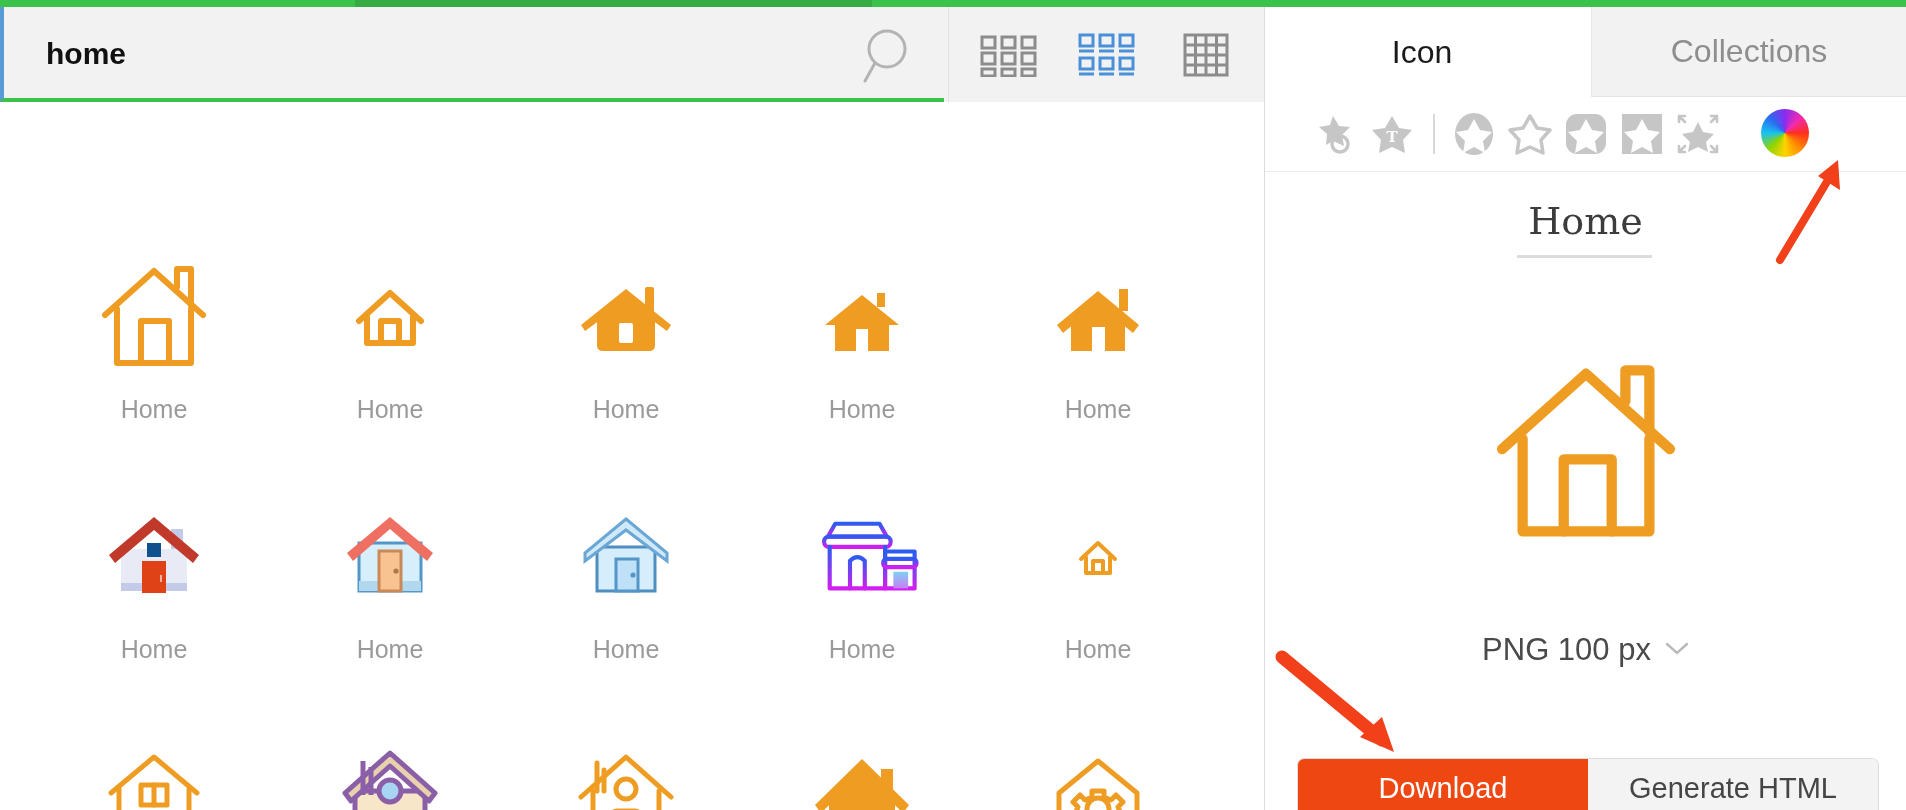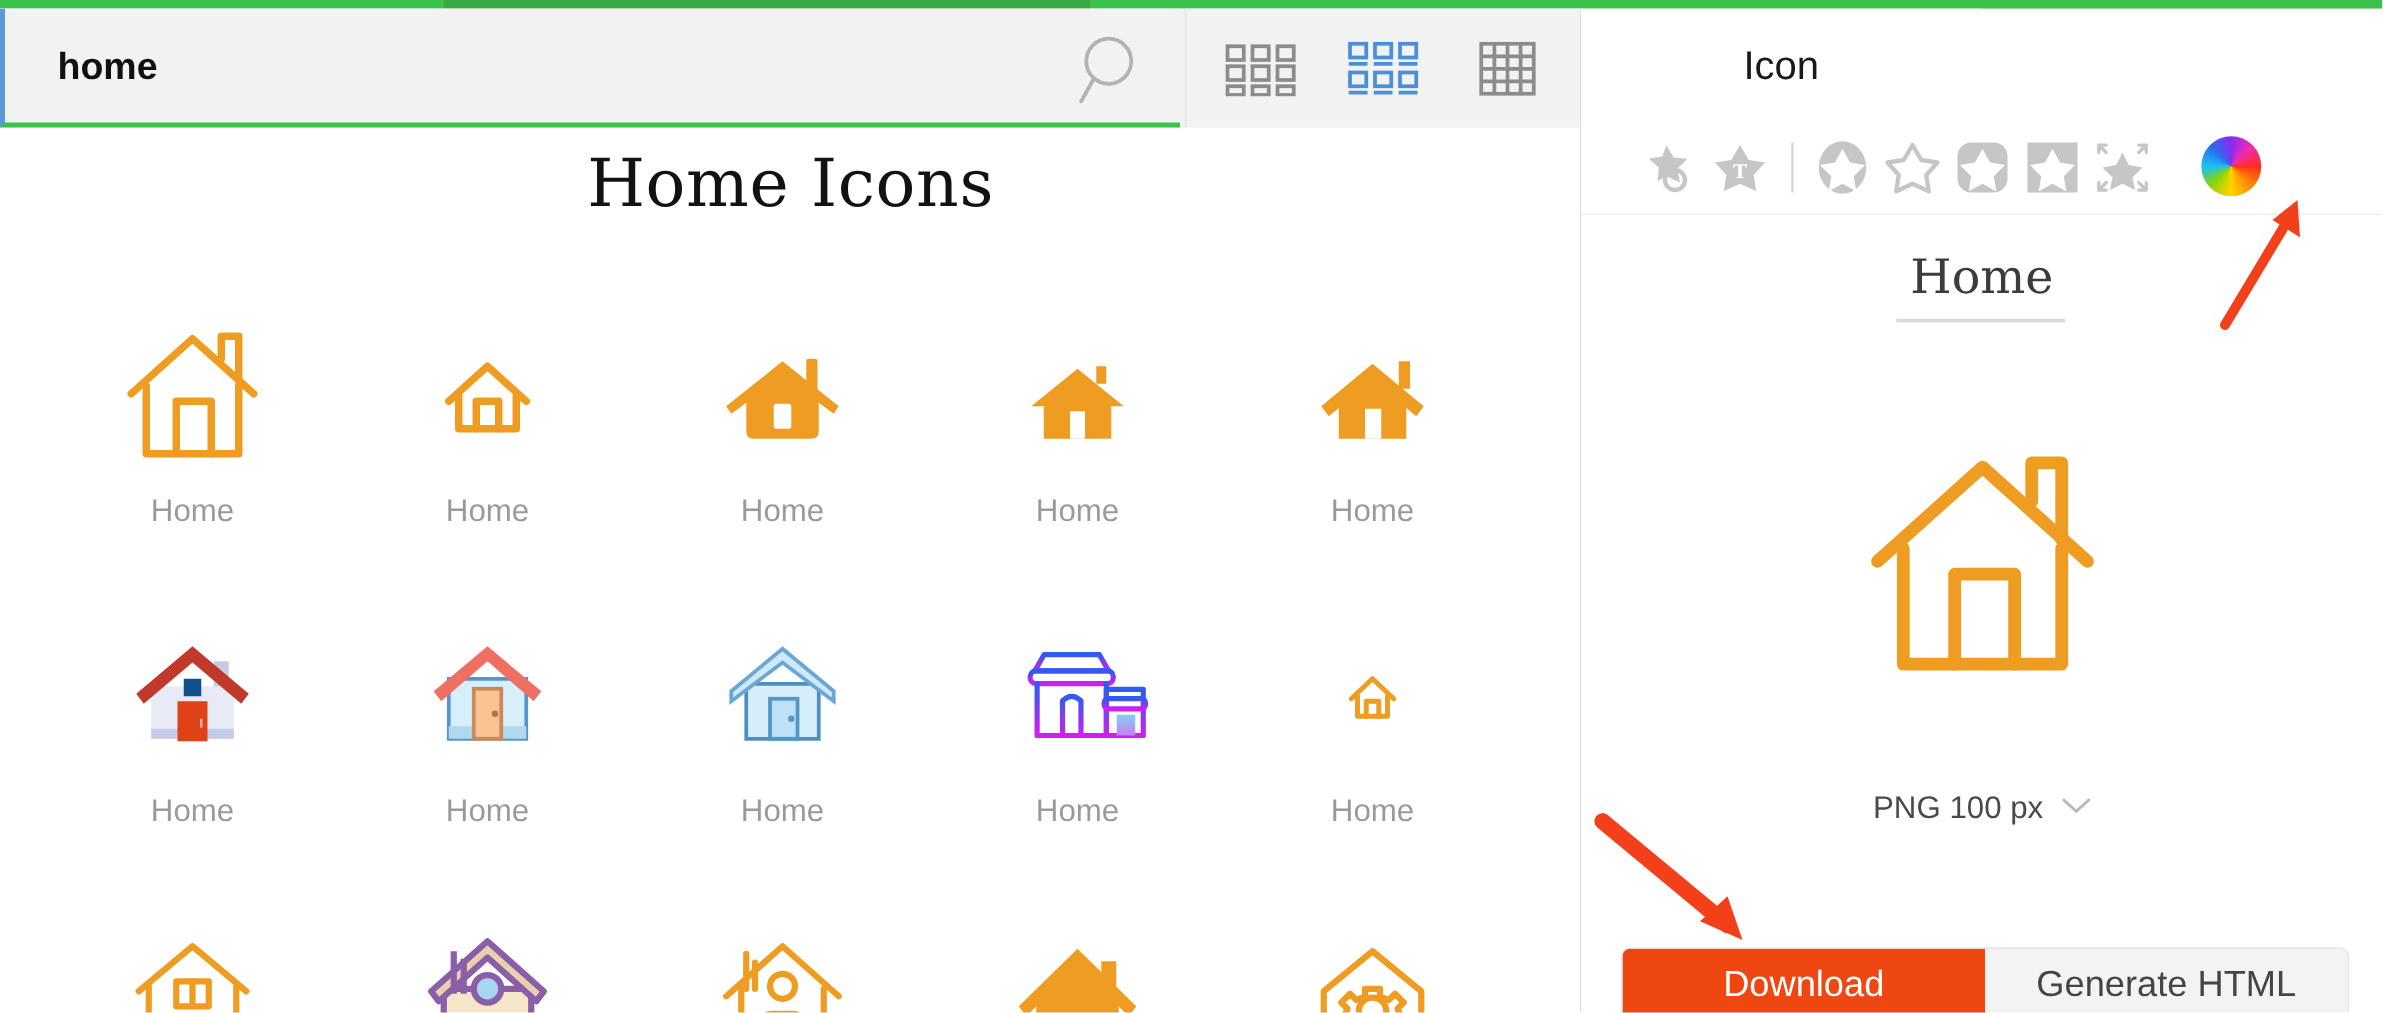--- a/index.html
+++ b/index.html
@@ -145,21 +145,21 @@
   }
   #detail-preview {
     position: absolute; left: 0; top: 320px; width: 641px; height: 250px;
     display: flex; align-items: center; justify-content: center;
   }
   #format-row {
     position: absolute; left: 0; top: 625px; width: 641px;
     display: flex; align-items: center; justify-content: center;
     cursor: pointer;
   }
-  #format-label { font-size: 25px; color: #4a4a4a; }
+  #format-label { font-size: 31px; color: #4a4a4a; }
   #format-chevron { margin-left: 14px; }
 
   #action-row {
     position: absolute; left: 33px; top: 752px; width: 580px; height: 58px;
     display: flex; border-radius: 6px; overflow: hidden;
     box-shadow: 0 0 0 1px #dedede;
   }
   #download-btn {
     width: 290px; background: #ee4712; color: #ffffff;
     display: flex; align-items: center; justify-content: center;
@@ -240,21 +240,20 @@
               <line x1="12" y1="32" x2="54" y2="32"></line>
               <line x1="22.5" y1="2" x2="22.5" y2="42"></line>
               <line x1="33" y1="2" x2="33" y2="42"></line>
               <line x1="43.5" y1="2" x2="43.5" y2="42"></line>
             </g>
           </svg>
         </div>
       </div>
     </div>
 
-    <div id="pane-title">Home Icons</div>
 
     <div id="icon-grid">
 
       <div class="grid-cell">
         <div class="cell-art">
           <svg width="110" height="108" viewBox="0 0 110 108">
             <g fill="none" stroke="#ef9c22" stroke-width="6" stroke-linecap="round" stroke-linejoin="round">
               <path d="M6 52 L55 8 L104 52"></path>
               <path d="M18 46 L18 100 L92 100 L92 46"></path>
               <path d="M78 24 L78 6 L92 6 L92 42"></path>
@@ -482,20 +481,21 @@
 
     </div>
 
     <div id="pane-divider"></div>
   </div>
 
   <div id="right-pane">
 
     <div id="tabs">
       <div class="tab active">Icon</div>
+      <div class="tab inactive">Collections</div>
     </div>
 
     <div id="style-toolbar">
       <div class="style-btn" style="left:48px">
         <svg width="46" height="46" viewBox="0 0 46 46" fill="#c6c6c6">
           <path d="M20 5 L26 15 L37 16 L29 24 L31 35 L20 30 L13 34 L14 23 L6 16 L17 14 Z"></path>
           <circle cx="27" cy="33" r="8" fill="none" stroke="#c6c6c6" stroke-width="3.5"></circle>
         </svg>
       </div>
       <div class="style-btn" style="left:104px">

